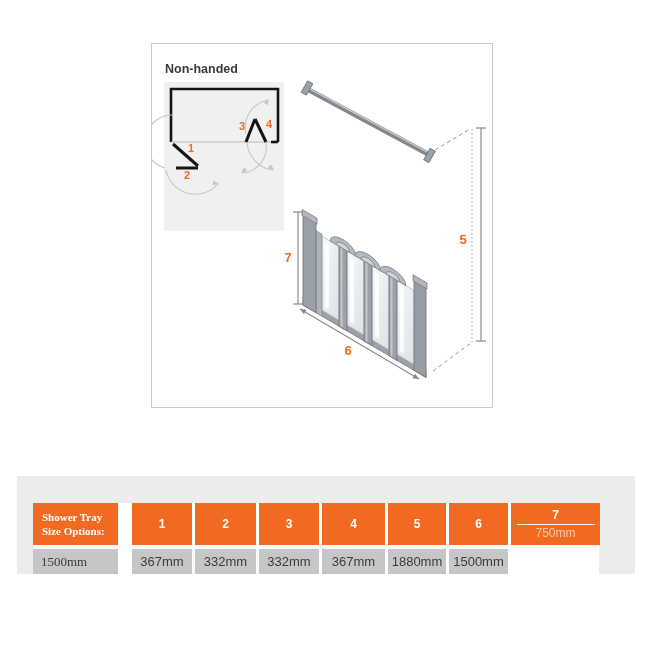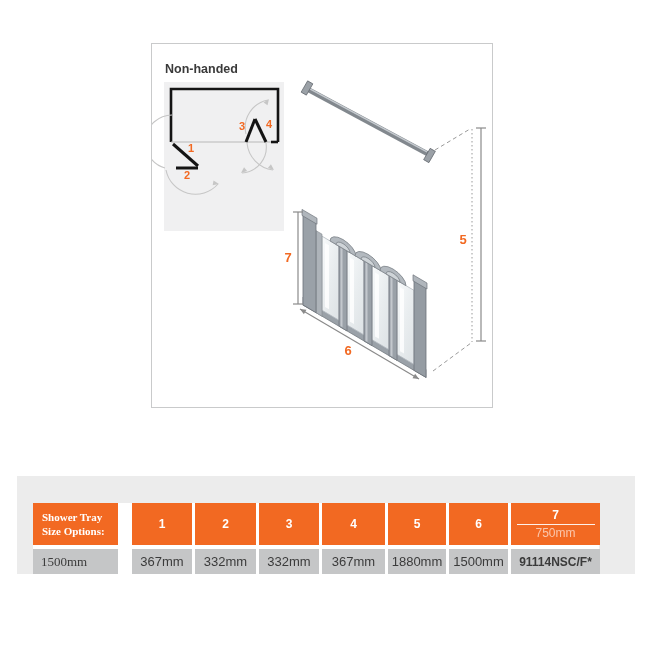--- a/index.html
+++ b/index.html
@@ -186,18 +186,17 @@
       </div>
 
       <div class="cells-row val-row">
         <div class="cell val-cell val-left c0">1500mm</div>
         <div class="cell val-cell c1">367mm</div>
         <div class="cell val-cell c2">332mm</div>
         <div class="cell val-cell c3">332mm</div>
         <div class="cell val-cell c4">367mm</div>
         <div class="cell val-cell c5">1880mm</div>
         <div class="cell val-cell c6">1500mm</div>
-        <div class="cell val-cell val-bold c7">91114NSC/F*</div>
       </div>
     </div>
   </div>
 
 </div>
 
 </body></html>

